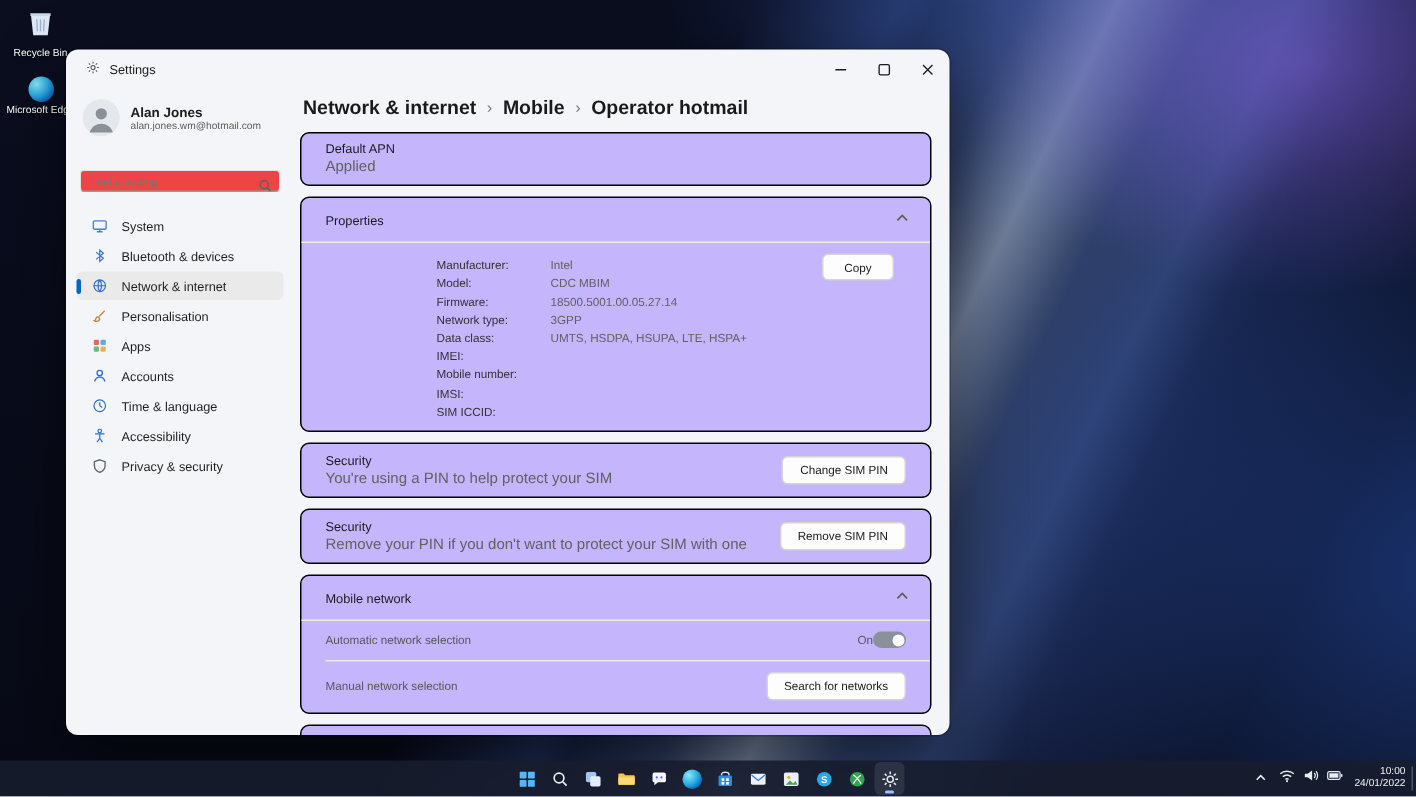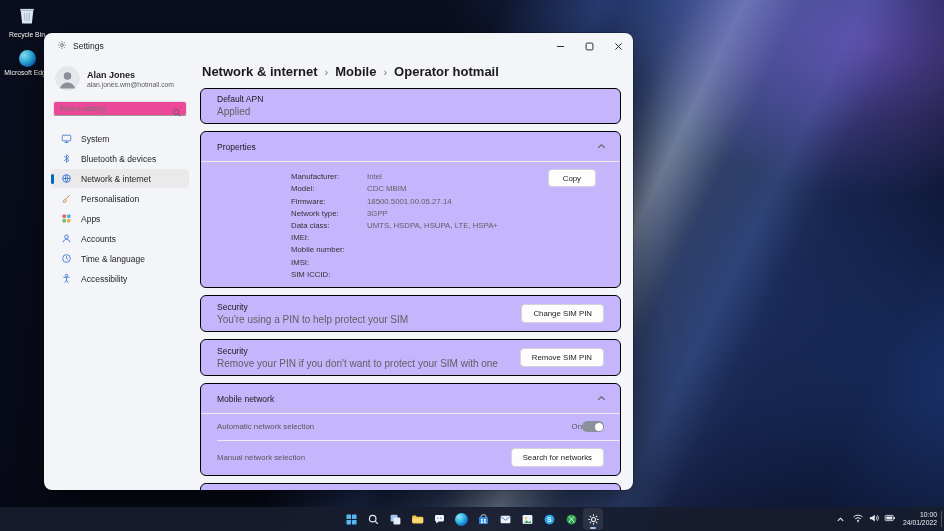--- a/index.html
+++ b/index.html
@@ -36,21 +36,21 @@
   .win-btn { width:29px; height:100%; display:flex; align-items:center; justify-content:center; }
 
   .window-body { flex:1; display:flex; min-height:0; }
 
   
   .sidebar { width:152px; flex:0 0 auto; padding:0 7px; display:flex; flex-direction:column; }
   .user-row { display:flex; align-items:center; gap:7px; padding:7px 4px 10px; }
   .avatar { width:25px; height:25px; border-radius:50%; overflow:hidden; flex:0 0 auto; }
   .user-name { font-size:9px; font-weight:700; color:#1b1b1b; }
   .user-email { font-size:6.8px; color:#5d5d5d; margin-top:1px; }
-  .search-box { position:relative; margin:0 2px 6px; height:15px; background:#ec4899;
+  .search-box { position:relative; margin:12px 2px 6px; height:15px; background:#ef4444;
     border:1px solid #e2e2e2; border-bottom-color:#999; border-radius:3px; display:flex; align-items:center; }
   .search-box input { border:none; outline:none; background:transparent; width:100%;
     font-size:7.5px; padding:0 16px 0 6px; color:#333; font-family:inherit; }
   .search-ico { position:absolute; right:4px; top:2px; }
   .nav { display:flex; flex-direction:column; gap:1px; margin-top:7px; }
   .nav-item { position:relative; height:19px; display:flex; align-items:center; gap:9px;
     padding-left:10px; border-radius:4px; font-size:8.5px; color:#1f1f1f; cursor:default; }
   .nav-item.selected { background:#eaeaea; }
   .nav-item.selected::before { content:""; position:absolute; left:0; top:4.5px; width:2.5px; height:10px; border-radius:2px; background:#0067c0; }
   .nav-ico { width:11px; height:11px; display:flex; flex:0 0 auto; }
@@ -249,20 +249,28 @@
           </div>
           <div class="nav-item">
             <span class="nav-ico">
                 <svg viewBox="0 0 16 16" fill="none" stroke="#2f6fd0" stroke-width="1.2">
                   <circle cx="8" cy="3.4" r="1.7"></circle>
                   <path d="M3.4 6.2h9.2M8 6.2v4.2M8 10.4l-2.6 3.8M8 10.4l2.6 3.8"></path>
                 </svg>
               </span>
             <span>Accessibility</span>
           </div>
+          <div class="nav-item">
+            <span class="nav-ico">
+                <svg viewBox="0 0 16 16" fill="none" stroke="#5b6470" stroke-width="1.3">
+                  <path d="M8 2.2 13.2 4v3.7c0 3.2-2.1 5.4-5.2 6.8-3.1-1.4-5.2-3.6-5.2-6.8V4z"></path>
+                </svg>
+              </span>
+            <span>Privacy &amp; security</span>
+          </div>
         </div>
       </div>
 
       <div class="content">
         <div class="breadcrumb">
           <span>Network &amp; internet</span>
           <span class="crumb-sep">›</span>
           <span>Mobile</span>
           <span class="crumb-sep">›</span>
           <span>Operator hotmail</span>

